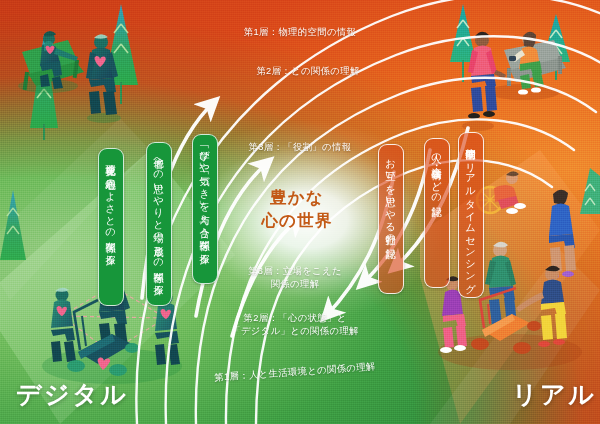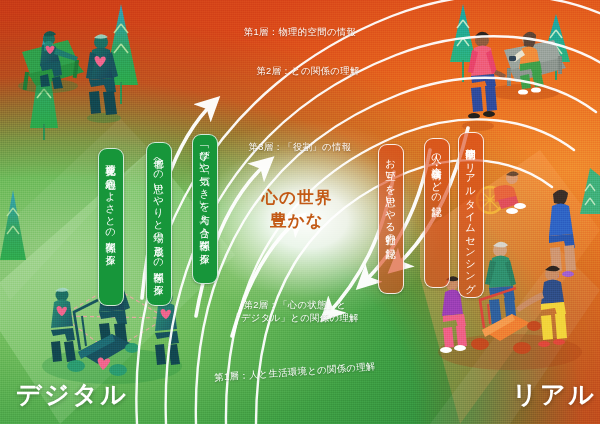--- a/index.html
+++ b/index.html
@@ -356,31 +356,35 @@
       <path d="M468,128 C454,186 430,236 394,268"></path>
       <path d="M430,150 C420,204 398,250 362,284"></path>
       <path d="M394,172 C386,226 364,276 326,316"></path>
     </g>
   </svg>
 
   <div class="abs layer-label" style="left:200px;top:26px;width:200px;text-align:center;">第1層：物理的空間の情報</div>
   <div class="abs layer-label" style="left:208px;top:65px;width:200px;">第2層：との関係の理解</div>
   <div class="abs layer-label" style="left:200px;top:117px;width:200px;margin-top:24px;">第3層：「役割」の情報</div>
 
-  <div class="abs" style="left:180px;top:299px;width:230px;text-align:center;">
+  <div class="abs" style="left:195px;top:265px;width:200px;text-align:center;">
+    <div class="layer-label">第3層：立場をこえた</div>
+    <div class="layer-label">関係の理解</div>
+  </div>
+  <div class="abs" style="left:180px;top:313px;width:230px;text-align:center;font-family:Liberation Mono, monospace;">
     <div class="layer-label">第2層：「心の状態」と</div>
     <div class="layer-label">「デジタル」との関係の理解</div>
   </div>
   <div class="abs" style="left:160px;top:366px;width:270px;text-align:center;transform:rotate(-4deg);">
     <div class="layer-label">第1層：人と生活環境との関係の理解</div>
   </div>
 
   <div class="abs" id="center-title">
+    <div>豊かな</div>
     <div>心の世界</div>
-    <div>豊かな</div>
   </div>
 
   <div class="abs vbox green" style="left:98px;top:148px;width:26px;height:158px;">環境変化と居心地のよさとの関係を探る</div>
   <div class="abs vbox green" style="left:146px;top:142px;width:26px;height:164px;">他者への思いやりと場の形成との関係を探る</div>
   <div class="abs vbox green" style="left:192px;top:134px;width:26px;height:150px;">「学び」や「気づき」を与え合う関係を探る</div>
 
   <div class="abs vbox orange" style="left:378px;top:144px;width:26px;height:150px;">お互いを思いやる行動の記録</div>
   <div class="abs vbox orange" style="left:424px;top:138px;width:26px;height:150px;">人の会話・表情などの記録</div>
   <div class="abs vbox orange" style="left:458px;top:132px;width:26px;height:166px;">物理的空間のリアルタイムセンシング</div>
 

